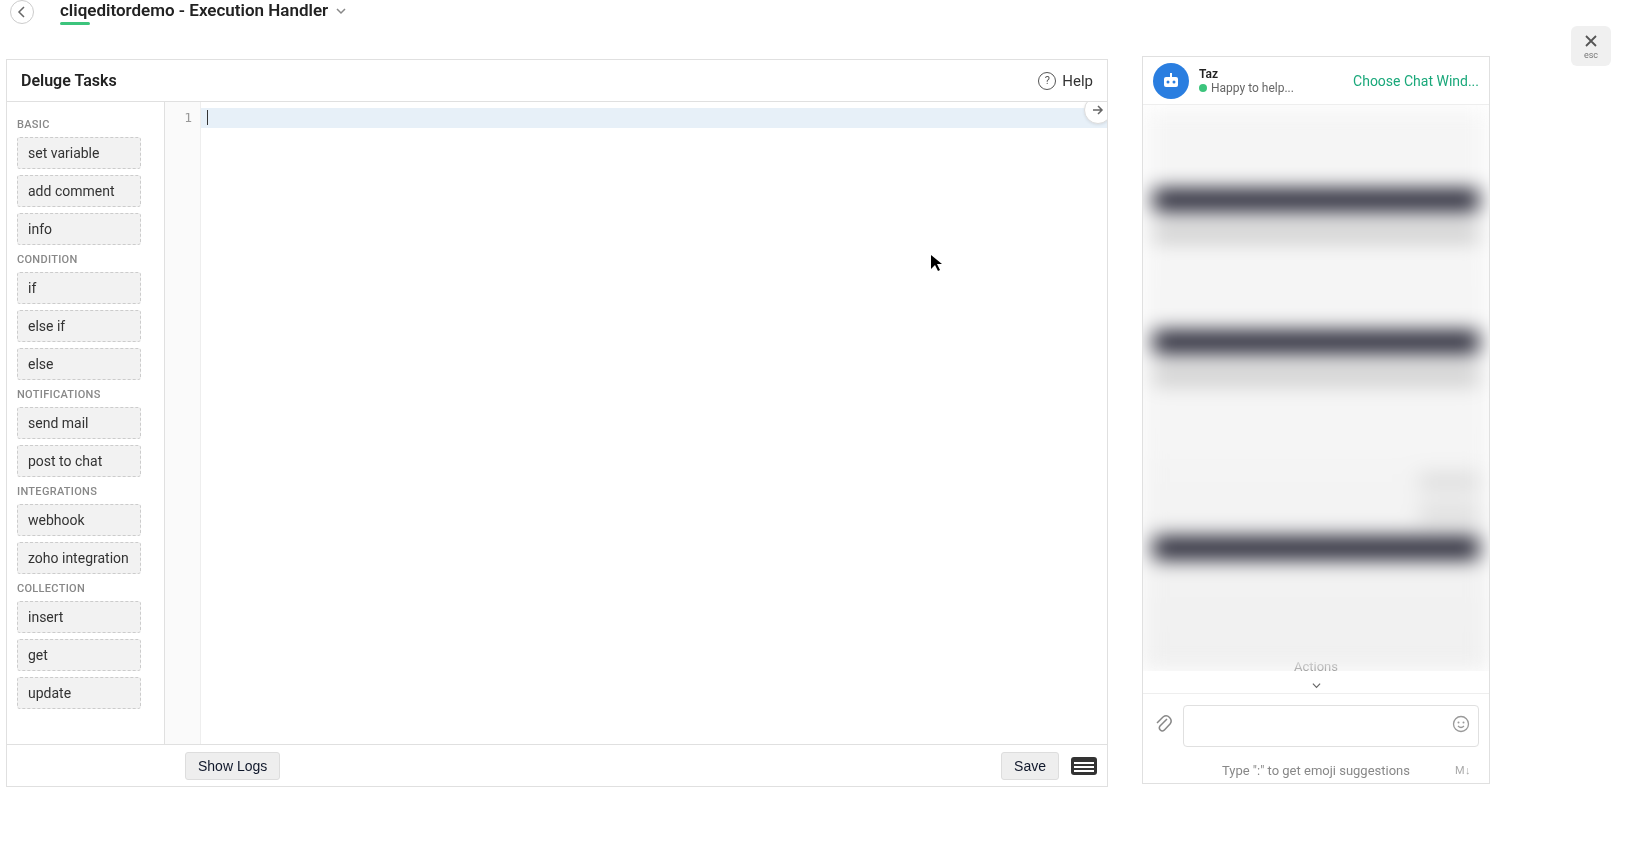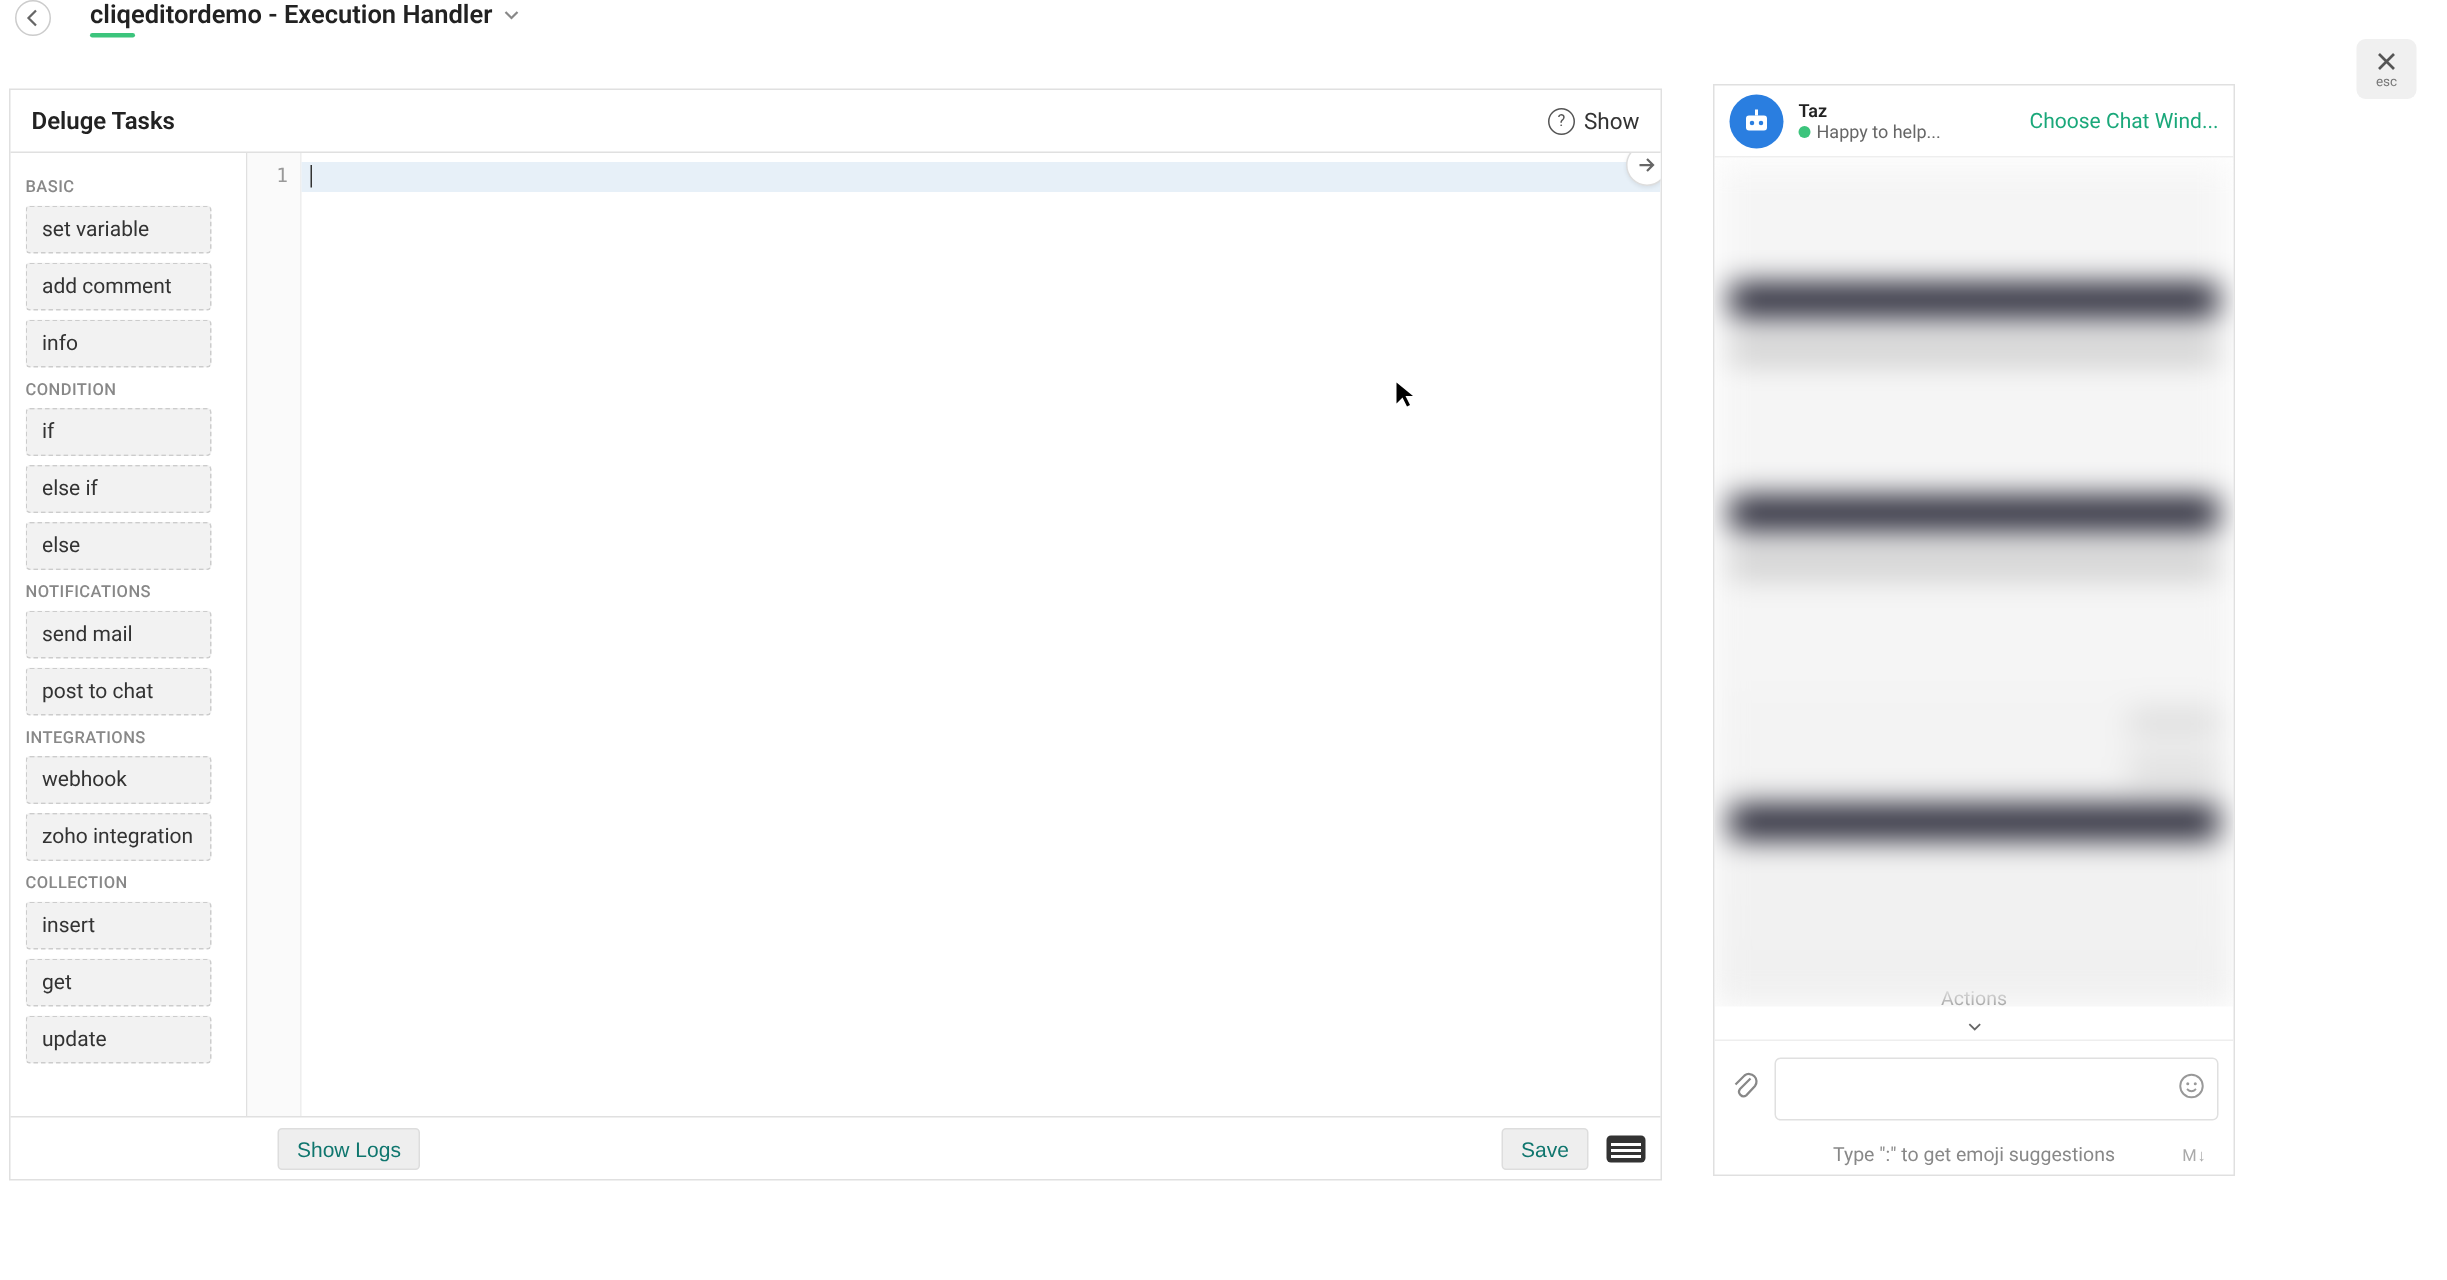--- a/index.html
+++ b/index.html
@@ -125,21 +125,21 @@
     border-top:1px solid #e0e0e0;
     display:flex; align-items:center;
     padding:0 10px;
     gap:10px;
     justify-content:flex-start;
     position:relative;
   }
   .main-footer .spacer-left { width:158px;}
   .btn-gray {
     background:#eee;border:1px solid #ddd;border-radius:3px;
-    padding:5px 12px;font-size:14px;color:#0f766e;cursor:pointer;
+    padding:5px 12px;font-size:14px;color:#0f172a;cursor:pointer;
   }
   .footer-right { position:absolute; right:10px; display:flex; gap:12px; align-items:center;}
   .kb-icon {
     width:26px;height:18px;background:#333;border-radius:3px;cursor:pointer;
     position:relative;
   }
   .kb-icon::after{content:"";position:absolute;inset:3px;background:repeating-linear-gradient(0deg,#fff 0 2px,#333 2px 4px);}
   
   
   .chat-panel {
@@ -224,21 +224,21 @@
       <path d="M3 3 L13 13 M13 3 L3 13" stroke="#555" stroke-width="1.8"></path>
     </svg>
   <span class="esc">esc</span>
 </div>
 
 <div class="main-area">
   <div class="main-header">
     <div class="main-header-title">Deluge Tasks</div>
     <div class="help-wrap">
       <span class="help-icon">?</span>
-      <span>Show</span>
+      <span>Help</span>
     </div>
   </div>
   <div class="main-body">
     <div class="sidebar" id="task-sidebar">
         <div class="section-label">BASIC</div>
         <div class="task-btn">set variable</div>
         <div class="task-btn">add comment</div>
         <div class="task-btn">info</div>
         <div class="section-label">CONDITION</div>
         <div class="task-btn">if</div>

